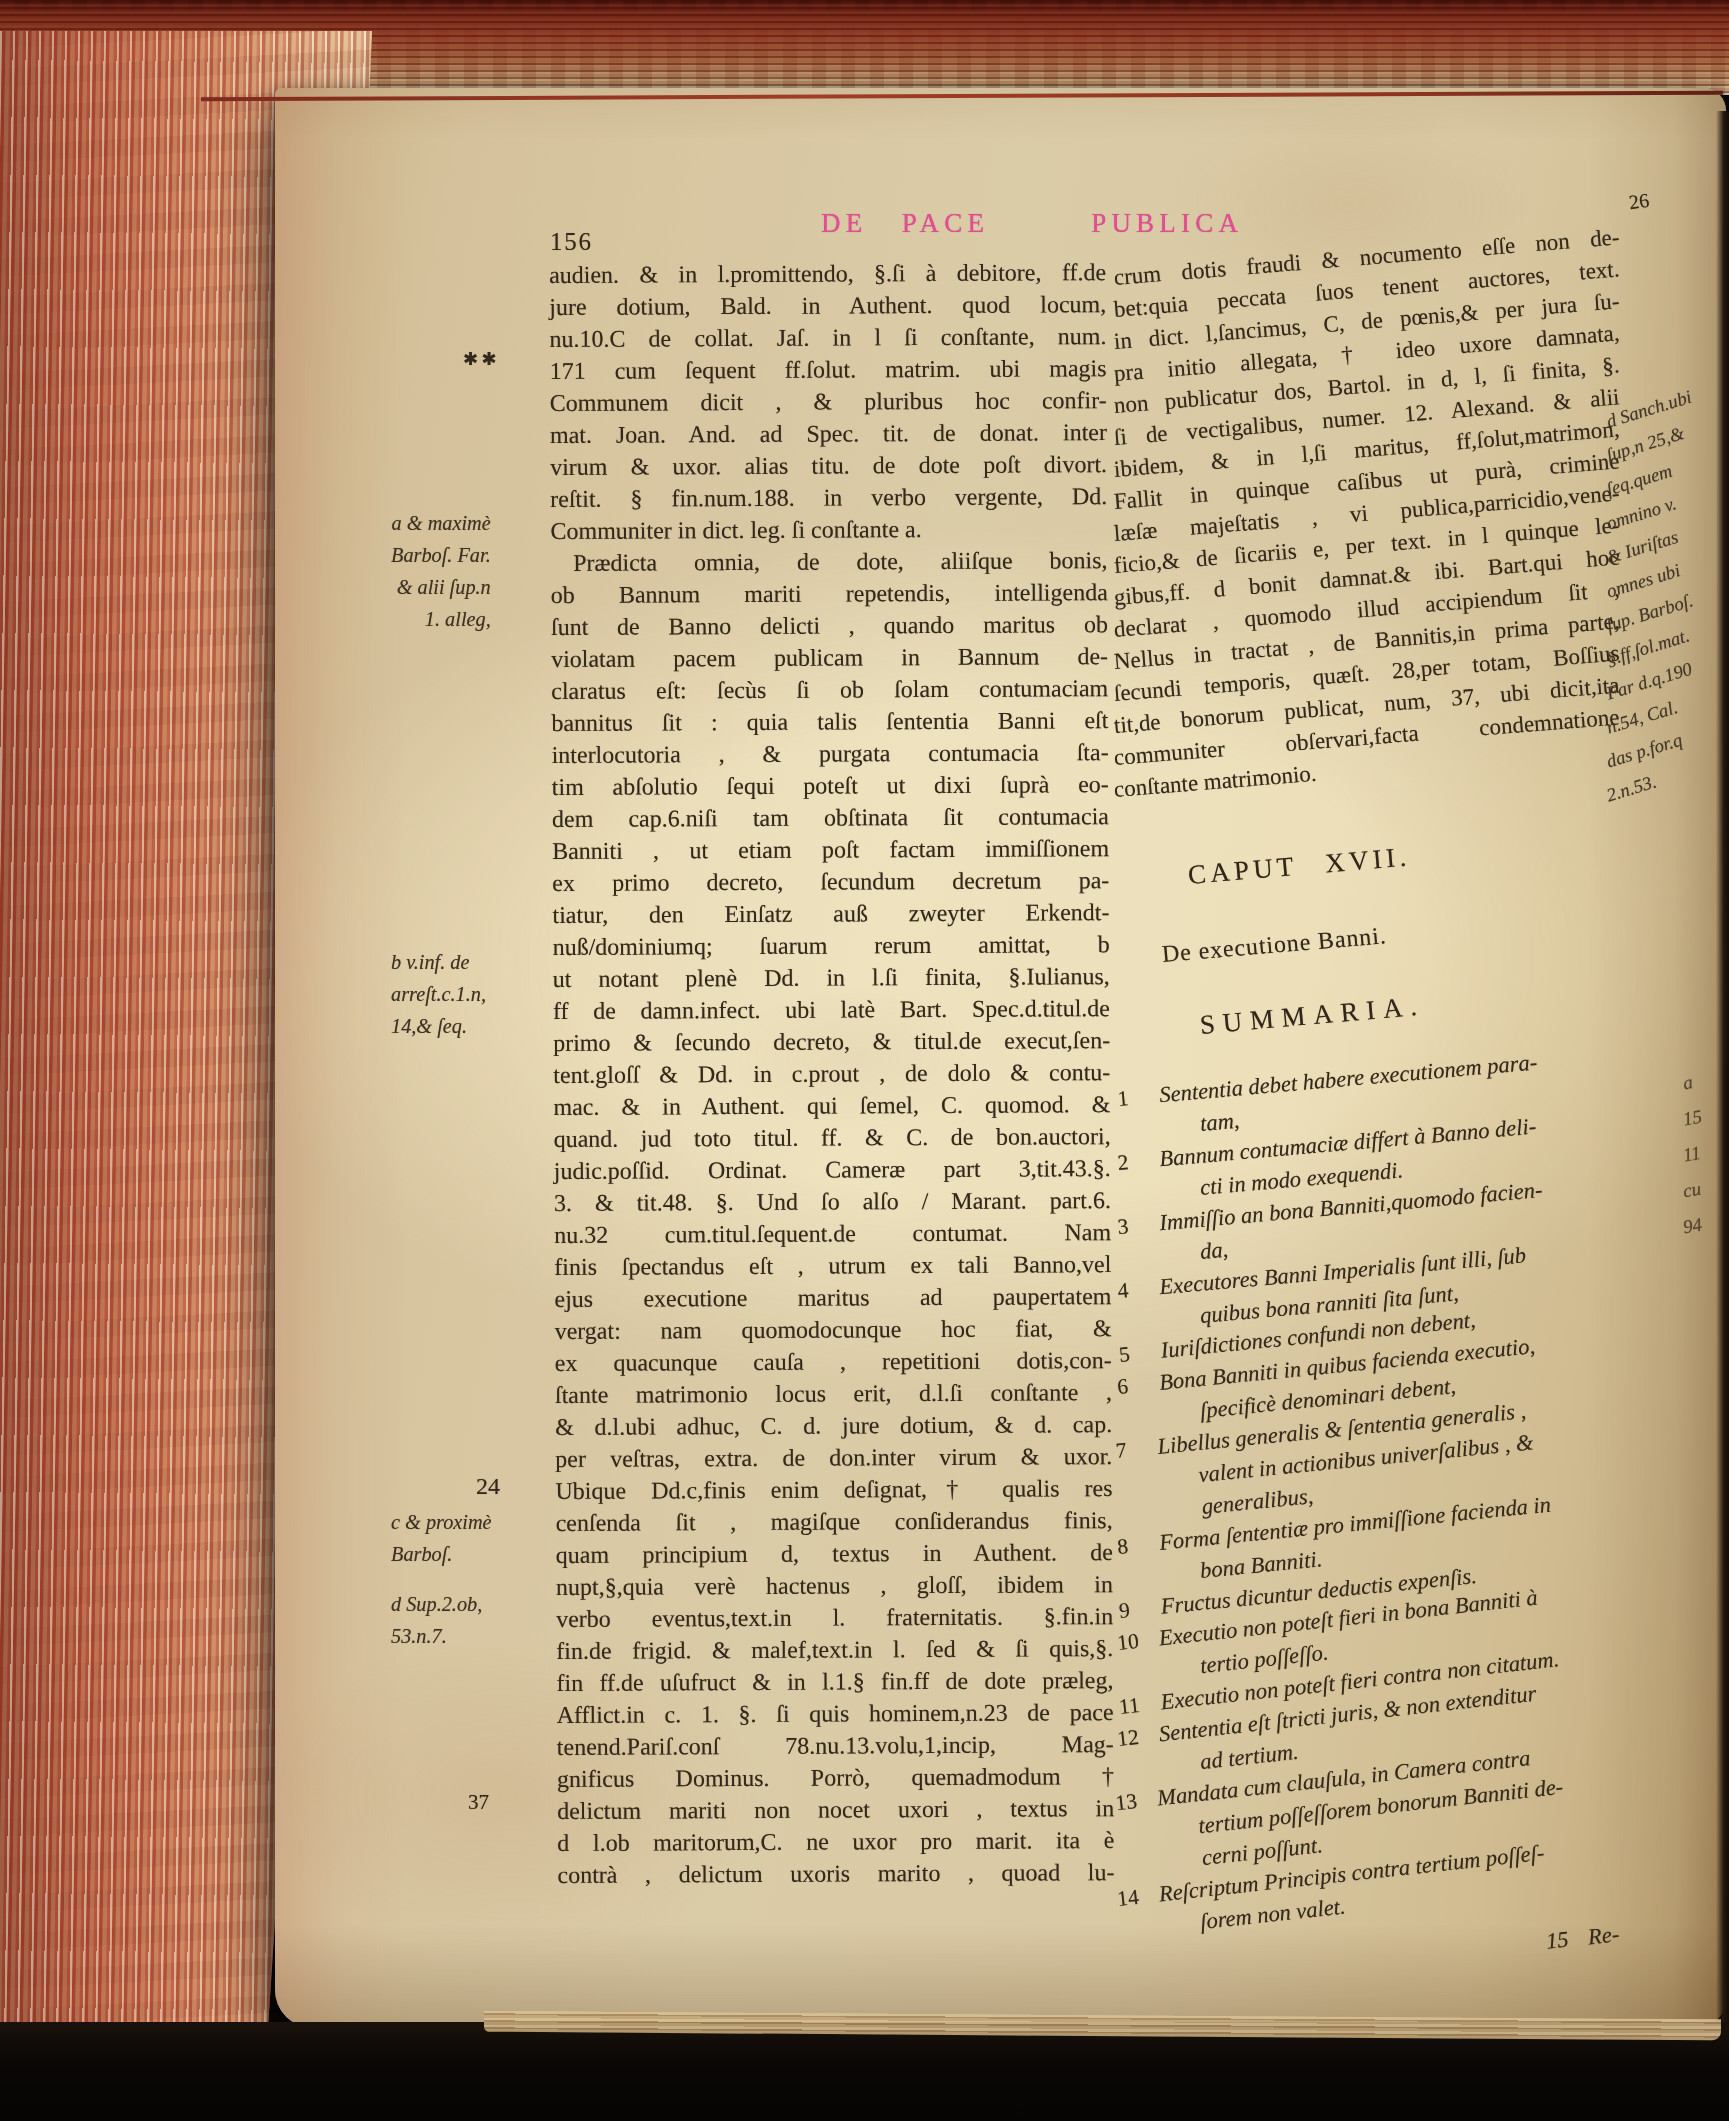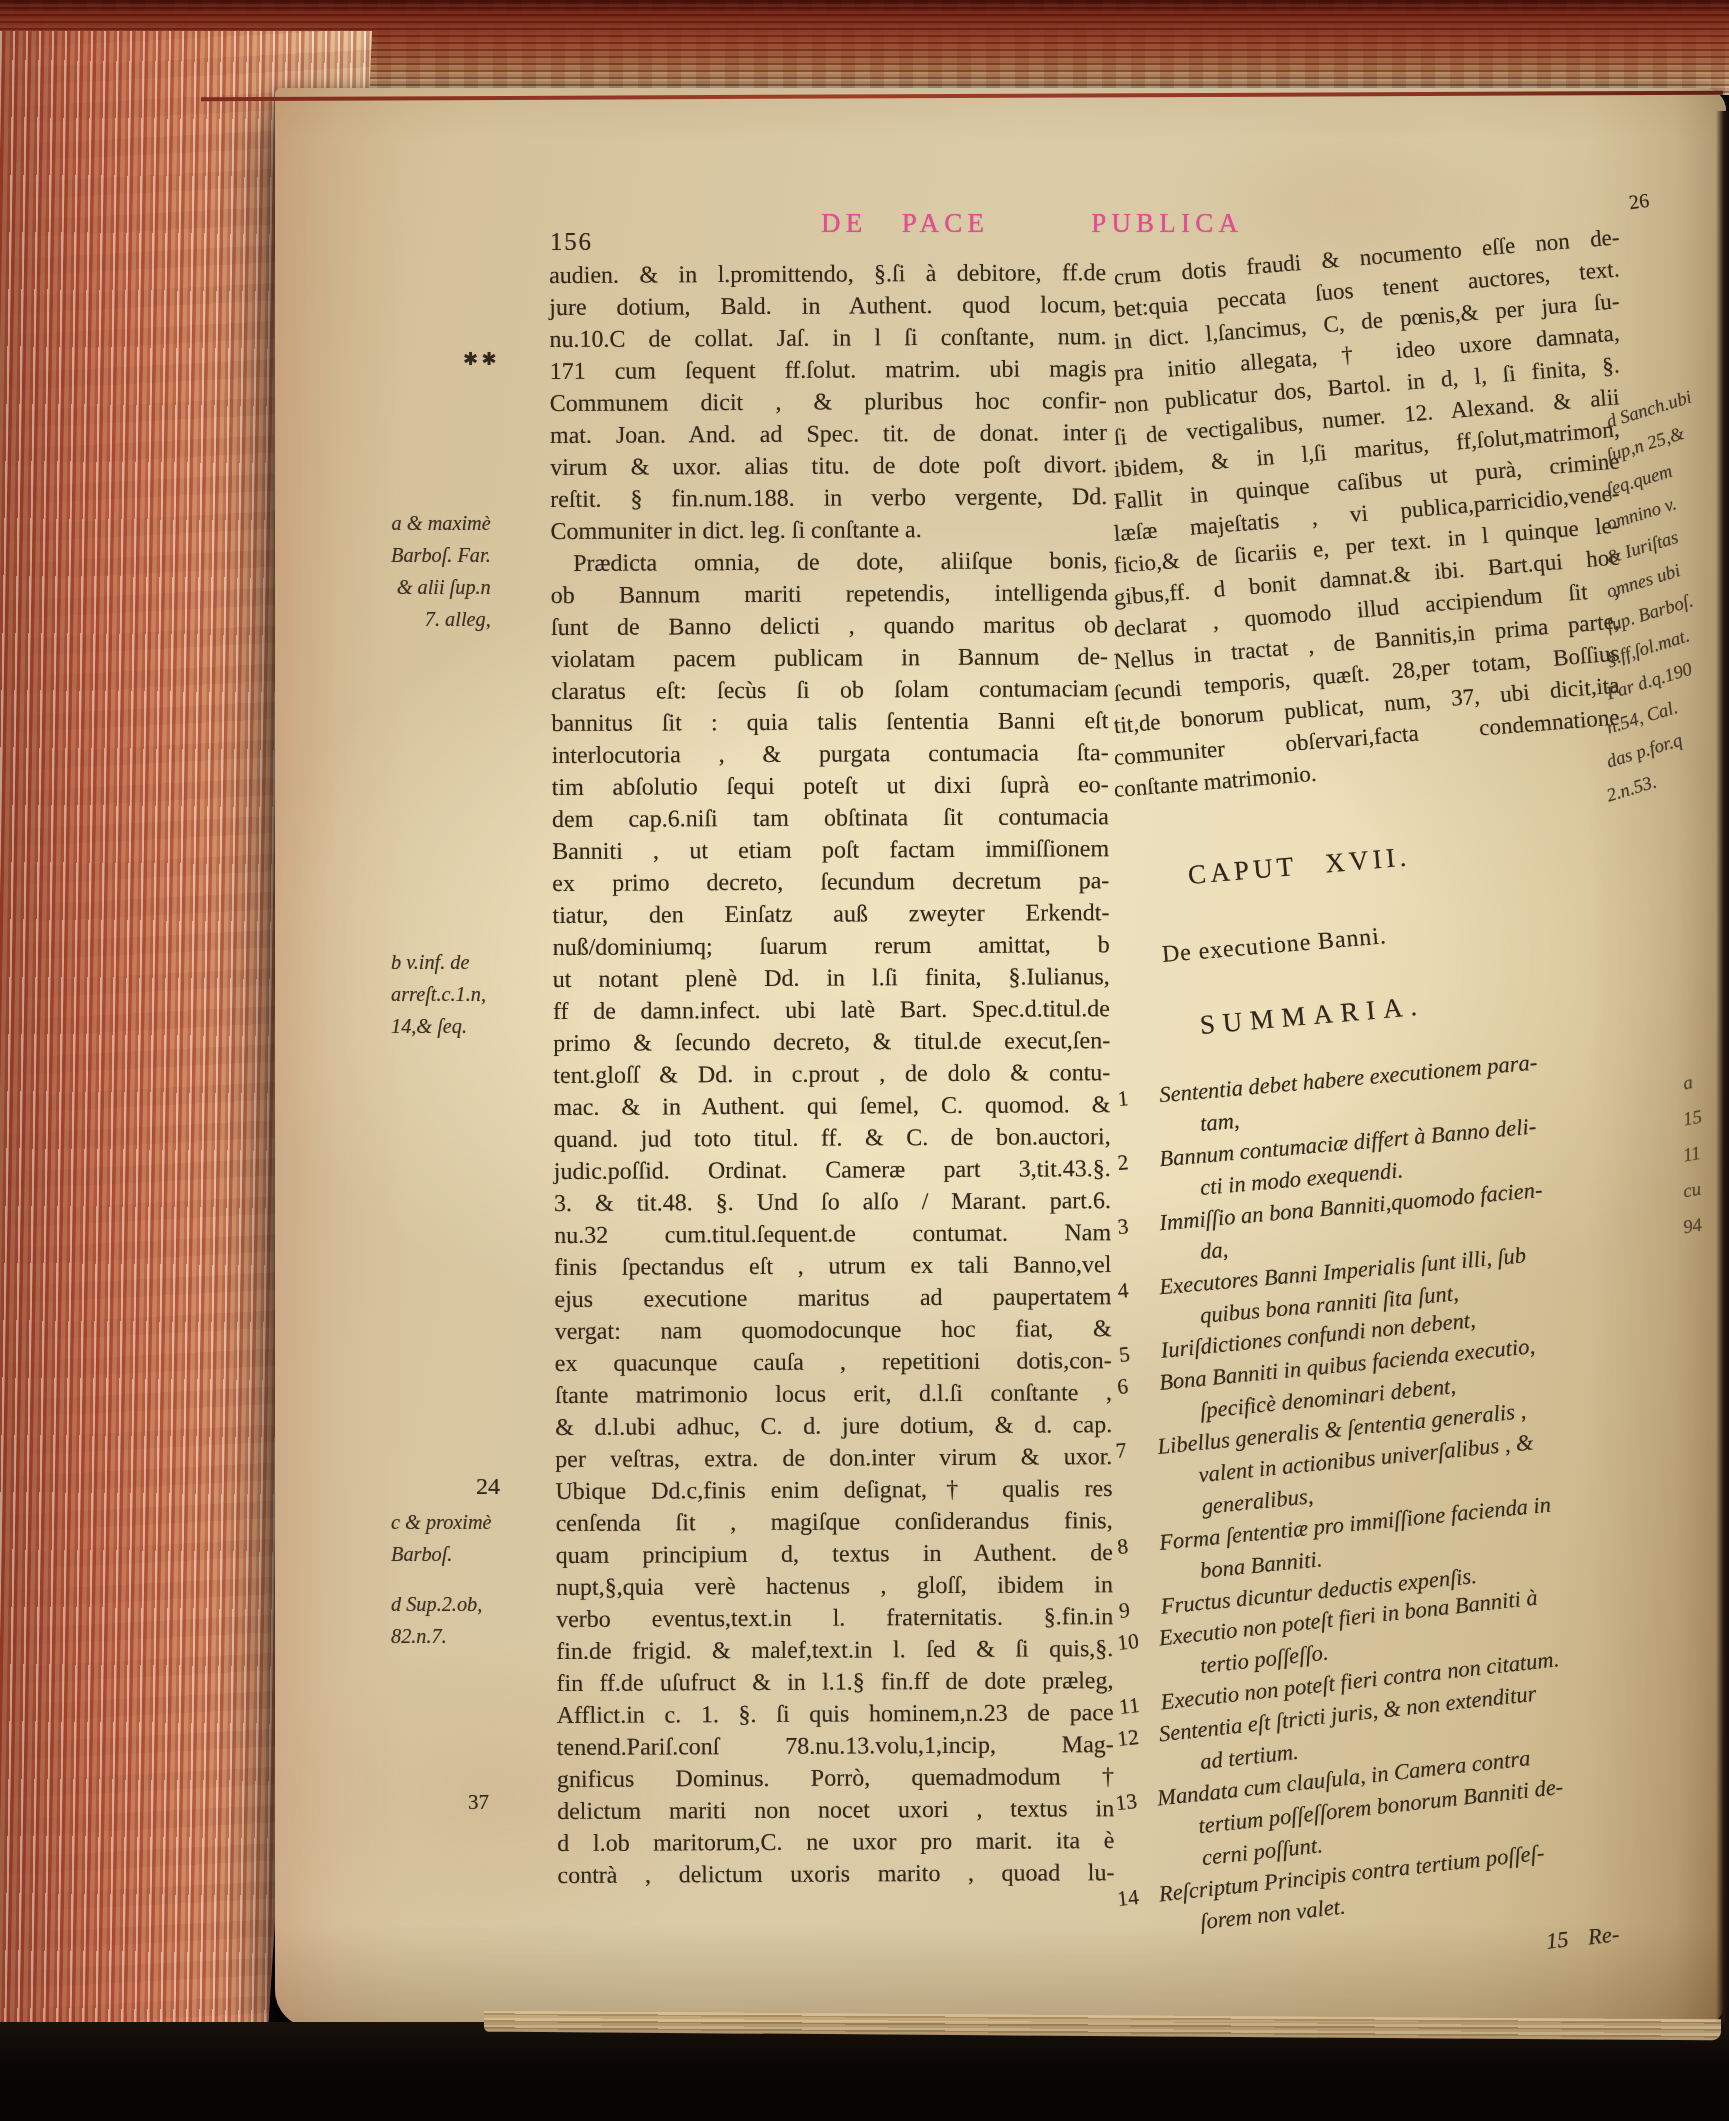--- a/index.html
+++ b/index.html
@@ -100,35 +100,35 @@
   <div class="ink runhead">
     <span class="w1">DE PACE</span>
     <span class="w2">PUBLICA</span>
   </div>
 
   <div class="ink m-ast">✱✱</div>
   <div class="ink mnote m-a">
       <div class="">a &amp; maximè</div>
       <div class="">Barboſ. Far.</div>
       <div class="">&amp; alii ſup.n</div>
-      <div class="">7. alleg,</div>
+      <div class="">1. alleg,</div>
     </div>
   <div class="ink mnote m-b">
       <div class="">b v.inf. de</div>
       <div class="">arreſt.c.1.n,</div>
       <div class="">14,&amp; ſeq.</div>
     </div>
   <div class="ink m-24">24</div>
   <div class="ink mnote m-c">
       <div class="">c &amp; proximè</div>
       <div class="">Barboſ.</div>
     </div>
   <div class="ink mnote m-d">
       <div class="">d Sup.2.ob,</div>
-      <div class="">82.n.7.</div>
+      <div class="">53.n.7.</div>
     </div>
   <div class="ink m-25">37</div>
 
   <div class="ink leftcol">
       <div class="tline">audien. &amp; in l.promittendo, §.ſi à debitore, ff.de</div>
       <div class="tline">jure dotium, Bald. in Authent. quod locum,</div>
       <div class="tline">nu.10.C de collat. Jaſ. in l ſi conſtante, num.</div>
       <div class="tline">171 cum ſequent ff.ſolut. matrim. ubi magis</div>
       <div class="tline">Communem dicit , &amp; pluribus hoc confir-</div>
       <div class="tline">mat. Joan. And. ad Spec. tit. de donat. inter</div>

